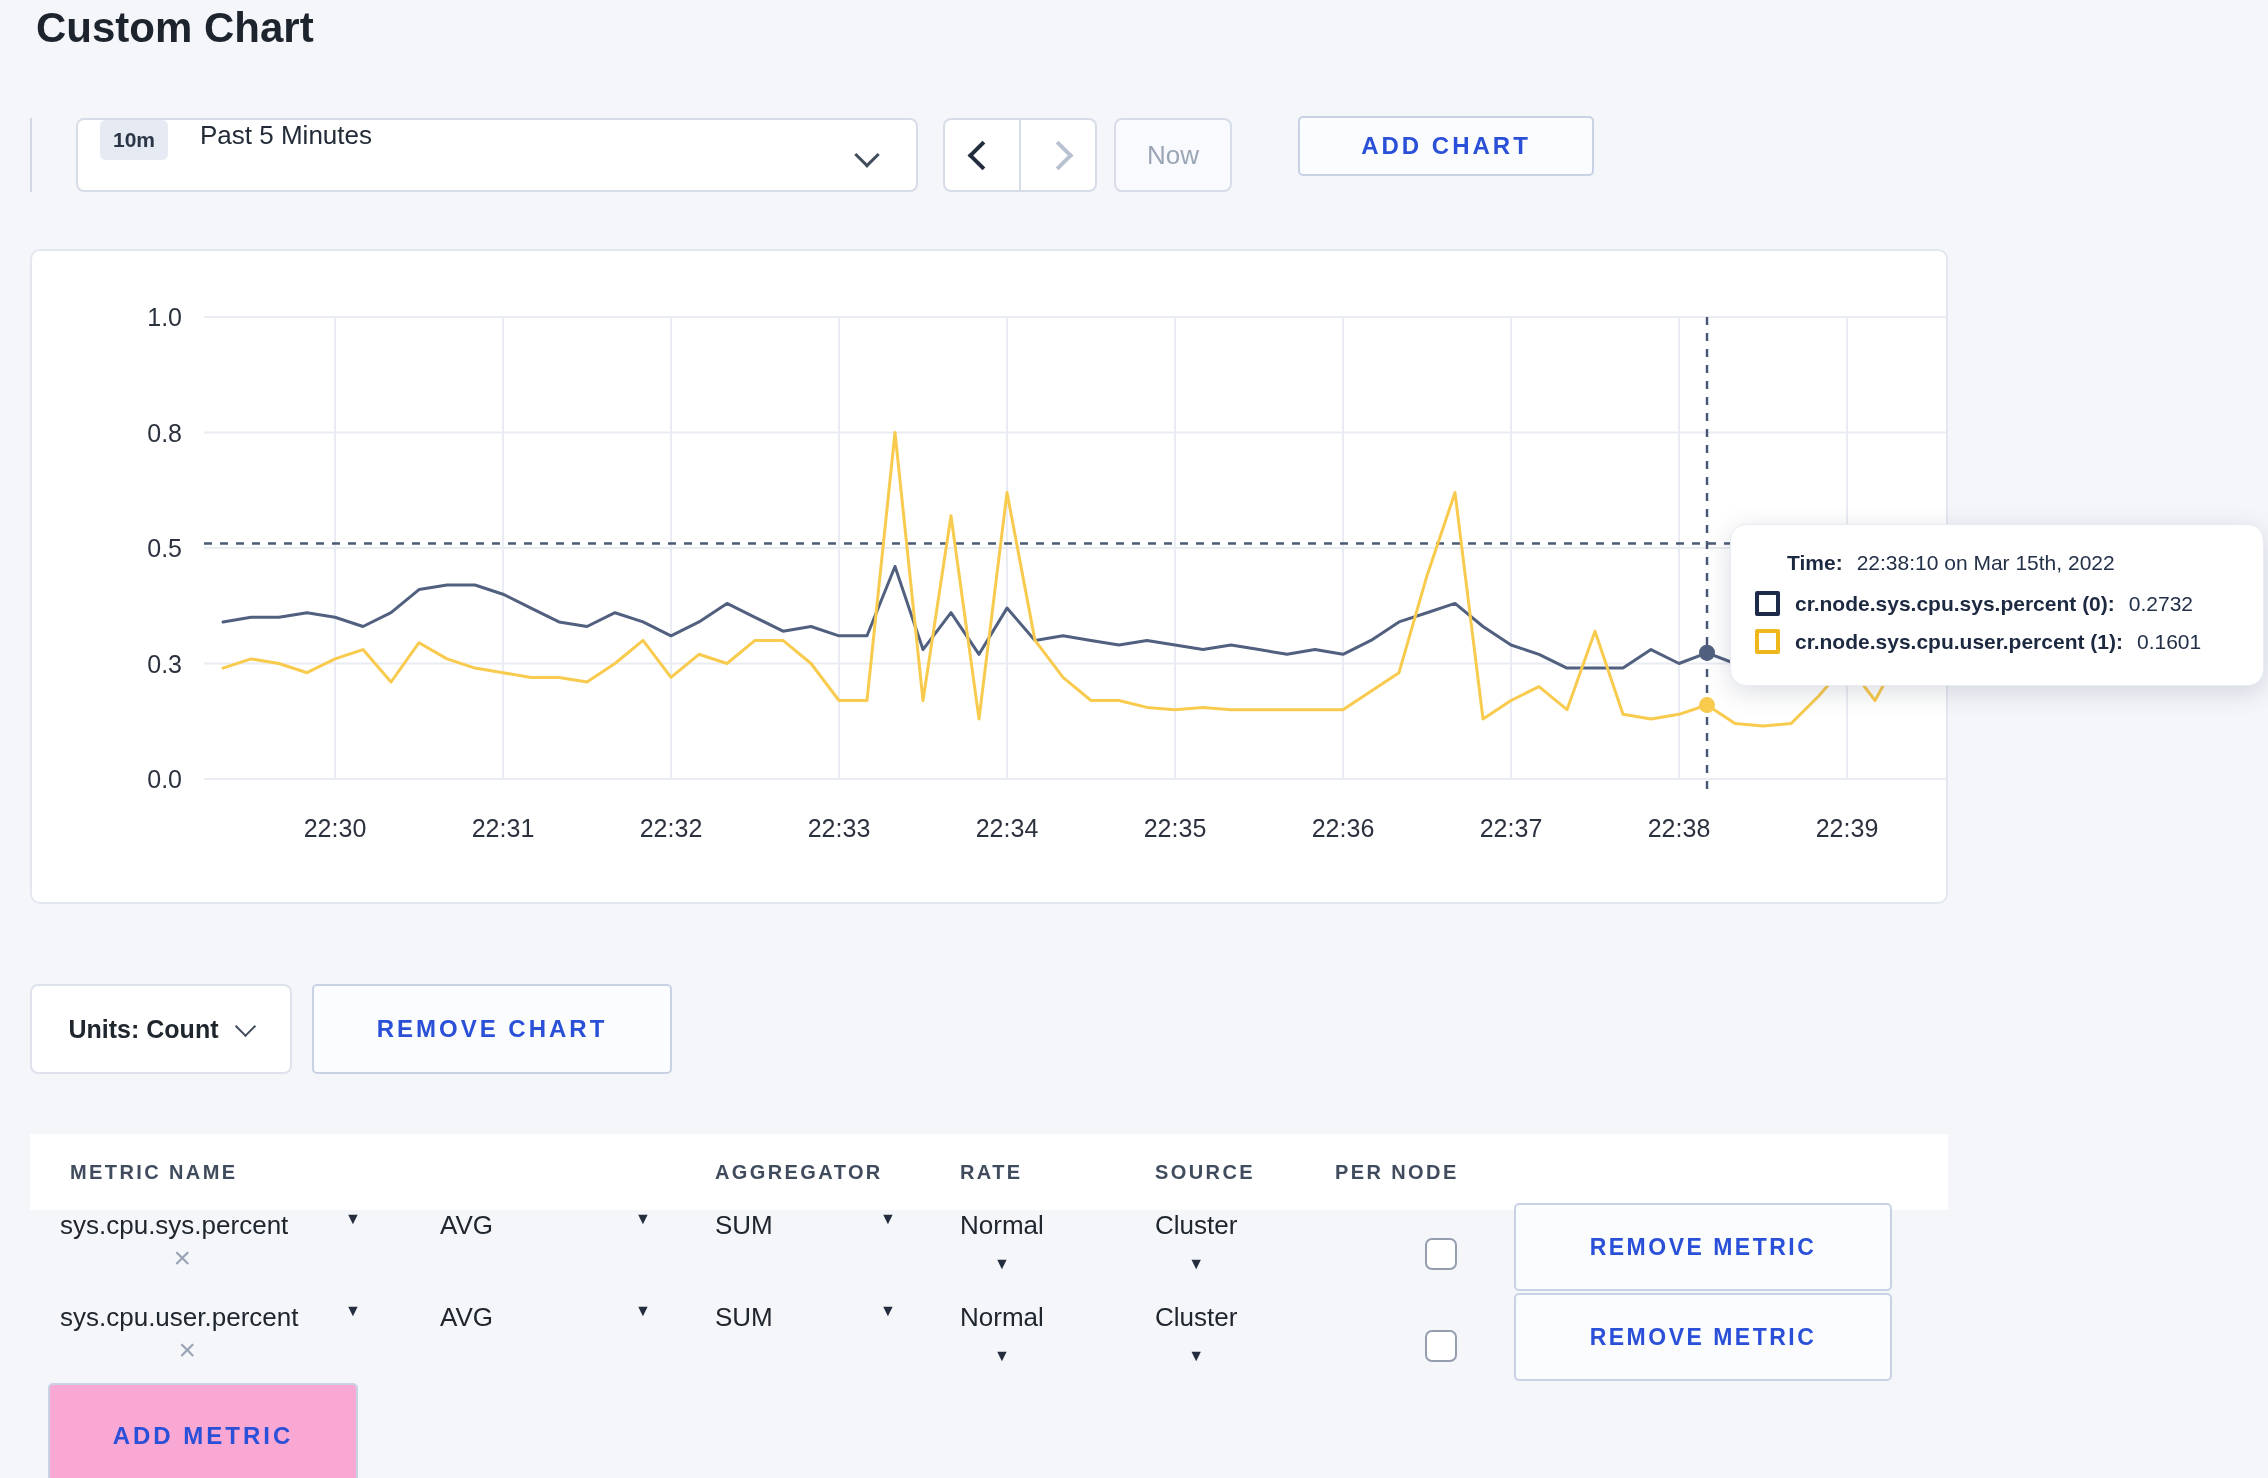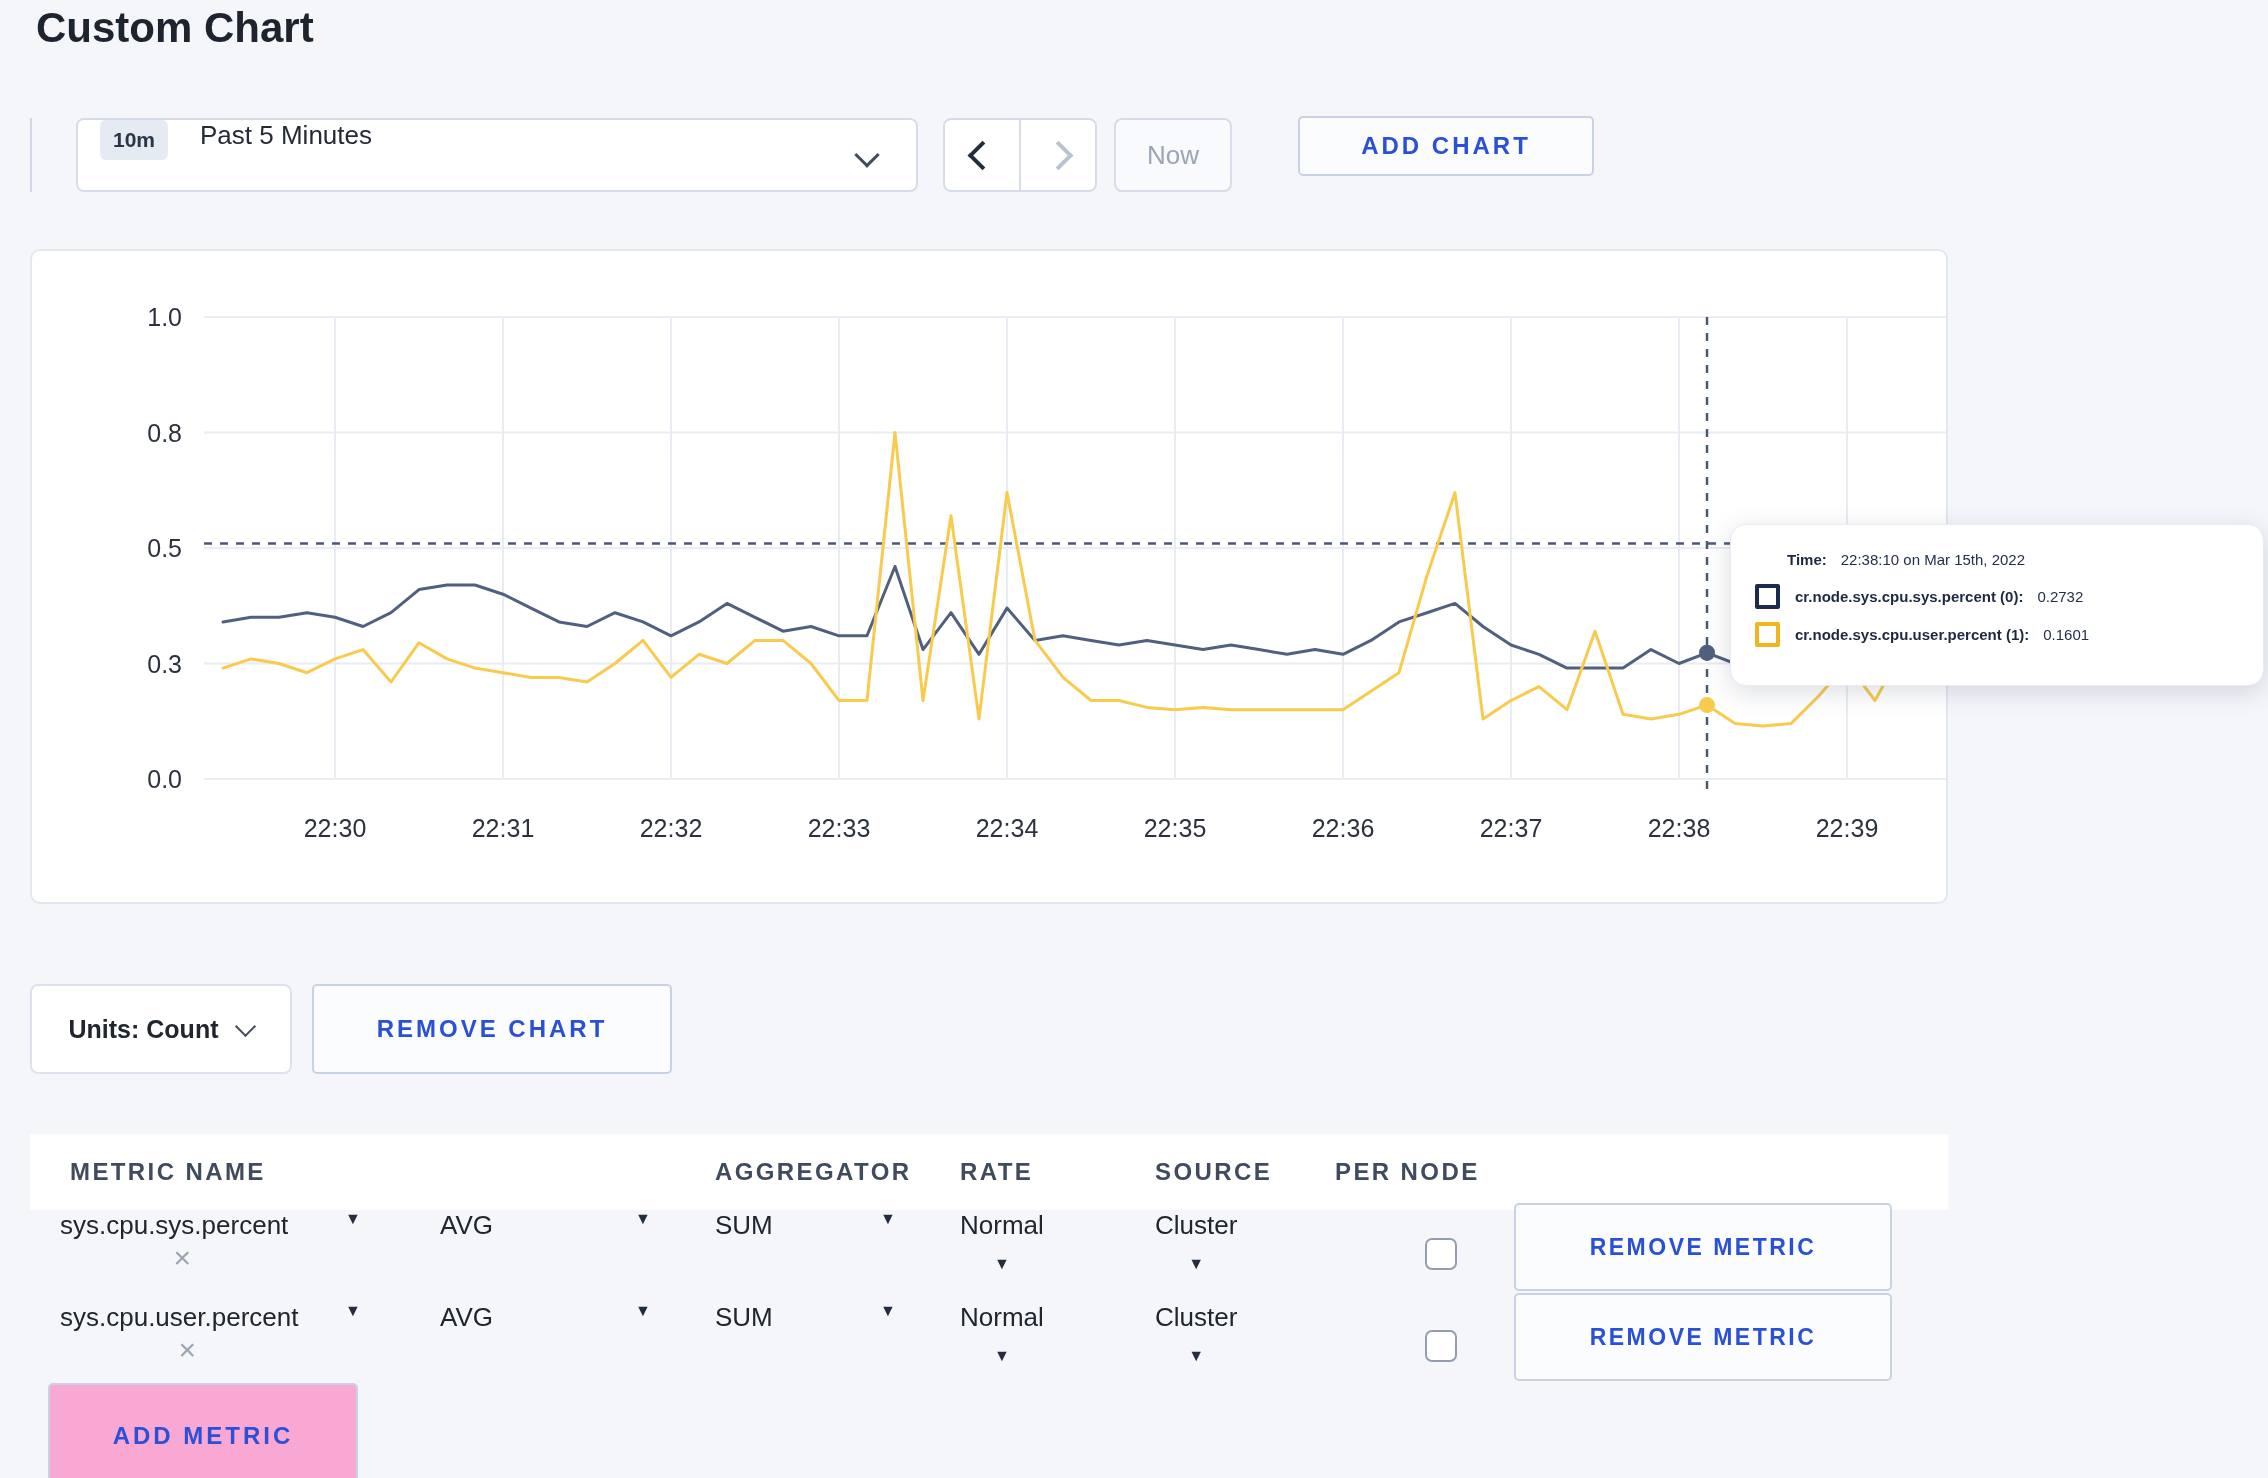--- a/index.html
+++ b/index.html
@@ -24,34 +24,34 @@
        align-items:center;justify-content:center;box-sizing:border-box;}
   .btn-blue{background:#fbfcfe;border:2px solid #c9d2e4;border-radius:5px;color:#2b50d8;
        font-weight:700;font-size:24px;letter-spacing:3px;display:flex;align-items:center;justify-content:center;
        box-sizing:border-box;cursor:pointer;}
   .add-chart-btn{position:absolute;left:1298px;top:116px;width:296px;height:60px;}
   .chart-card{position:absolute;left:30px;top:249px;width:1918px;height:655px;background:#fff;
        border:2px solid #e3e7f0;border-radius:10px;box-sizing:border-box;}
   .chart-card svg{position:absolute;left:0;top:0;}
   .tooltip{position:absolute;left:1730px;top:524px;width:534px;height:162px;background:#fff;
        border:1px solid #e8ebf2;border-radius:16px;box-shadow:0 6px 26px rgba(55,65,90,.18);
-       z-index:5;box-sizing:border-box;padding:26px 0 0 24px;font-size:15px;color:#223048;}
+       z-index:5;box-sizing:border-box;padding:26px 0 0 24px;font-size:21px;color:#223048;}
   .tt-time{margin-left:32px;margin-bottom:16px;}
   .tt-bold{font-weight:700;color:#1d2940;}
   .tt-val{margin-left:14px;}
   .tt-row{display:flex;align-items:center;margin-bottom:13px;}
   .swatch{width:17px;height:17px;border:4px solid #1c2b4a;border-radius:2px;background:#fff;margin-right:15px;flex:0 0 auto;}
   .units-select{position:absolute;left:30px;top:984px;width:262px;height:90px;background:#fff;
        border:2px solid #dde2ec;border-radius:8px;display:flex;align-items:center;justify-content:center;
        gap:20px;font-size:25px;font-weight:700;color:#20262e;box-sizing:border-box;cursor:pointer;}
   .units-chev{width:13px;height:13px;border-right:2.5px solid #414c5d;border-bottom:2.5px solid #414c5d;
        transform:rotate(45deg);margin-top:-6px;}
   .remove-chart-btn{position:absolute;left:312px;top:984px;width:360px;height:90px;}
   .thead{position:absolute;left:30px;top:1134px;width:1918px;height:76px;background:#fff;}
-  .th{position:absolute;top:0;height:76px;line-height:76px;font-size:24px;font-weight:700;
+  .th{position:absolute;top:0;height:76px;line-height:76px;font-size:20px;font-weight:700;
       letter-spacing:2.4px;color:#404c5e;}
   .mrow{position:absolute;left:30px;width:1918px;height:90px;}
   .cell{position:absolute;top:0;height:90px;display:flex;align-items:center;font-size:26px;color:#20262e;flex-direction:column;}
   .caret{font-size:16px;color:#232d3d;}
   .x-icon{font-size:30px;color:#9aa4b4;margin-left:16px;cursor:pointer;}
   .checkbox{position:absolute;left:1395px;top:28px;width:32px;height:32px;border:2.5px solid #949eae;
       border-radius:7px;background:#fff;box-sizing:border-box;cursor:pointer;}
   .remove-metric-btn{position:absolute;left:1484px;width:378px;height:88px;font-size:23px;letter-spacing:2.5px;}
   .add-metric-btn{position:absolute;left:48px;top:1383px;width:310px;height:106px;background:#f9a8d4;}
 </style>

